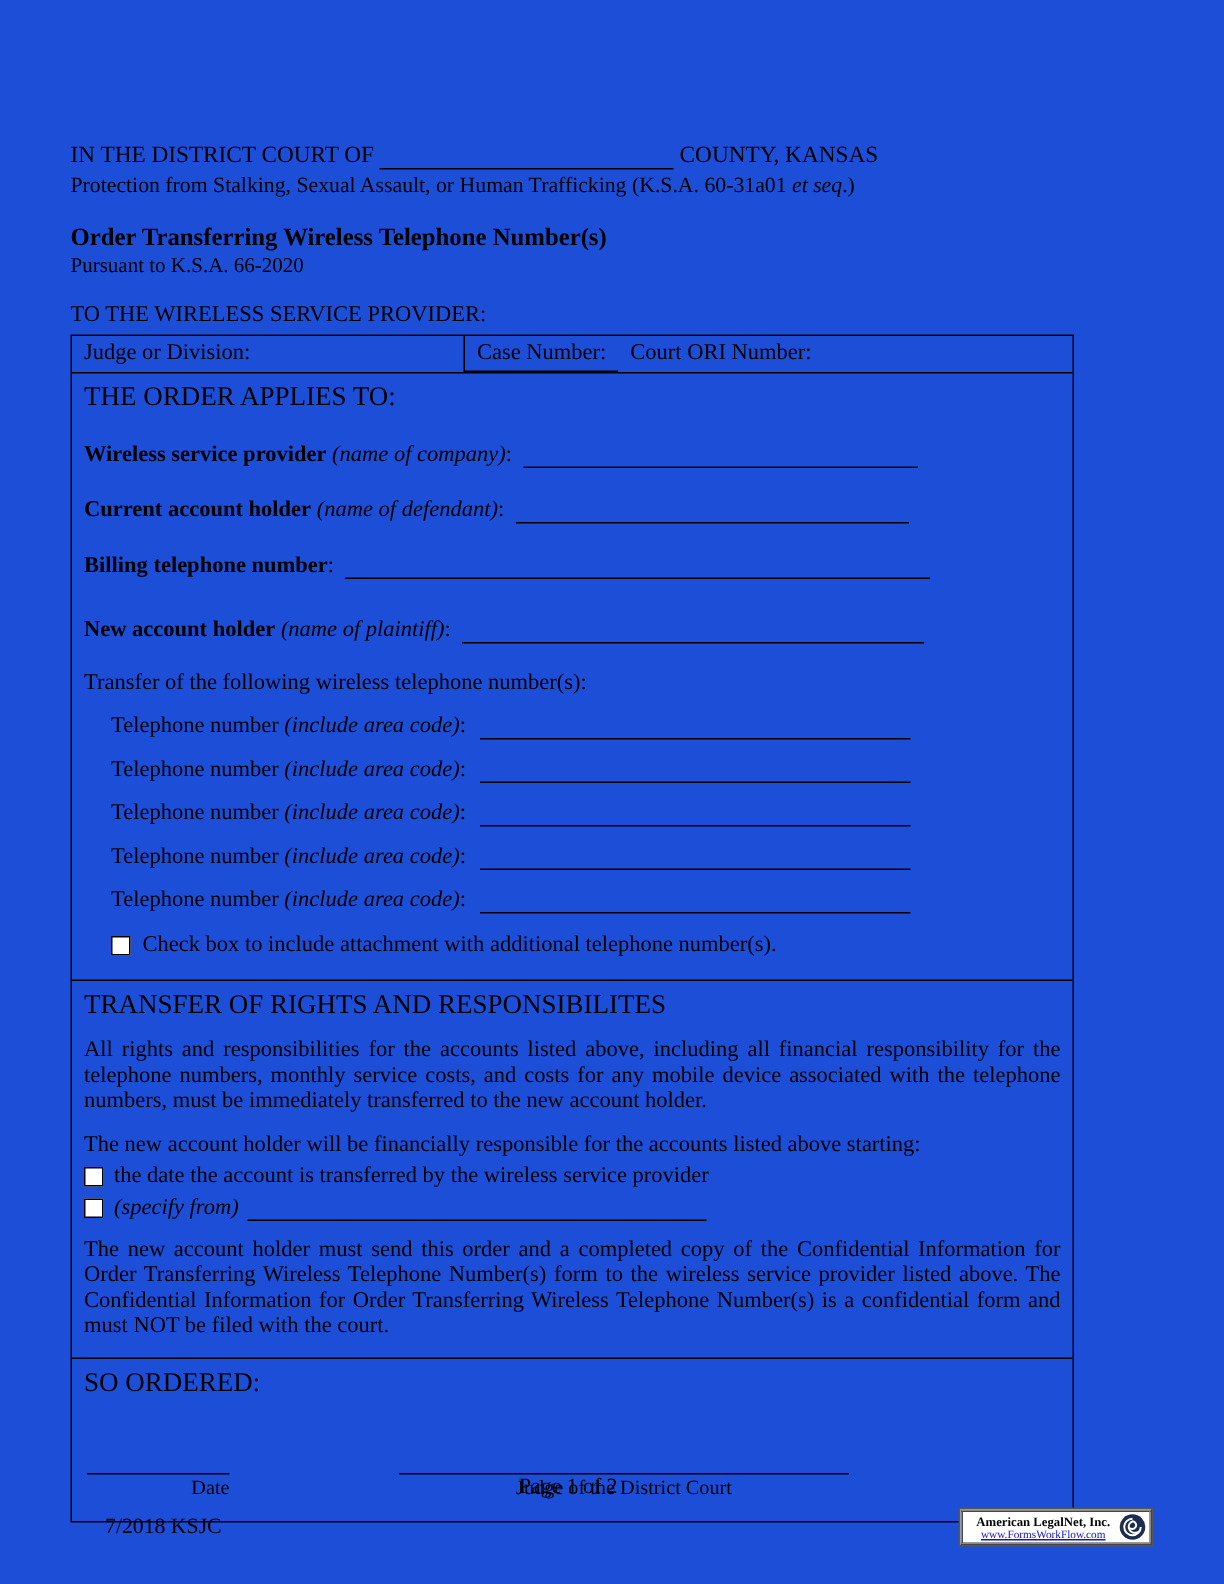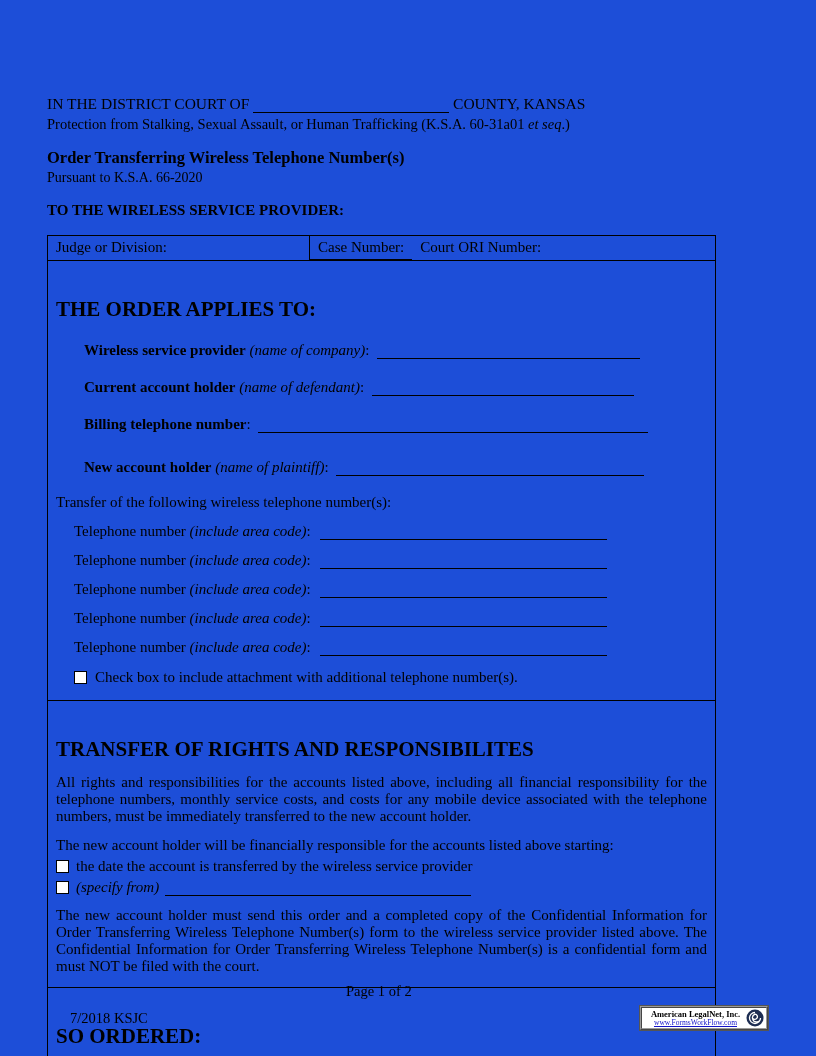--- a/index.html
+++ b/index.html
@@ -11,33 +11,33 @@
   .content { position:absolute; left:47px; top:95px; width:669px; }
 
   .court-line { font-size:15.5px; white-space:nowrap; }
   .blank { display:inline-block; border-bottom:1px solid #000; height:15px; vertical-align:bottom; }
   .subtitle { font-size:14.5px; margin-top:3px; }
   .italic { font-style:italic; }
   .bold { font-weight:bold; }
 
   .doc-title { font-size:16.5px; font-weight:bold; margin-top:15px; }
   .pursuant { font-size:14px; margin-top:2px; }
-  .to-provider { font-weight:bold; margin-top:16px; margin-bottom:16px; }
+  .to-provider { font-weight:normal; margin-top:16px; margin-bottom:4px; }
 
   .big-box { border:1px solid #000; }
   .grid-top { display:flex; }
   .cell-judge { width:262px; border-right:1px solid #000; padding:3px 8px; box-sizing:border-box; }
   .cell-rightcol { flex:1; display:flex; flex-direction:row; }
   .cell-case { border-bottom:1px solid #000; padding:3px 8px; }
   .cell-ori  { padding:3px 8px; flex:1; }
 
   .section { border-top:1px solid #000; padding:5px 8px 10px 8px; }
-  .section-heading { font-weight:bold; font-size:21px;margin-top:31px; }
-
-  .field-row { margin-top:20px; white-space:nowrap;margin-left:28px; }
+  .section-heading { font-weight:normal; font-size:18px; }
+
+  .field-row { margin-top:20px; white-space:nowrap; }
   .field-row .blank { margin-left:4px; }
   .transfer-line { margin-top:18px; }
   .phone-row { margin-top:12px; margin-left:18px; white-space:nowrap; }
   .phone-row .blank { width:287px; margin-left:6px; }
 
   .cb-row { margin-top:13px; margin-left:18px; display:flex; align-items:center; }
   .checkbox {
     display:inline-block; width:11px; height:11px; border:1px solid #000;
     margin-right:8px; flex:0 0 auto; background:#fff;
   }

